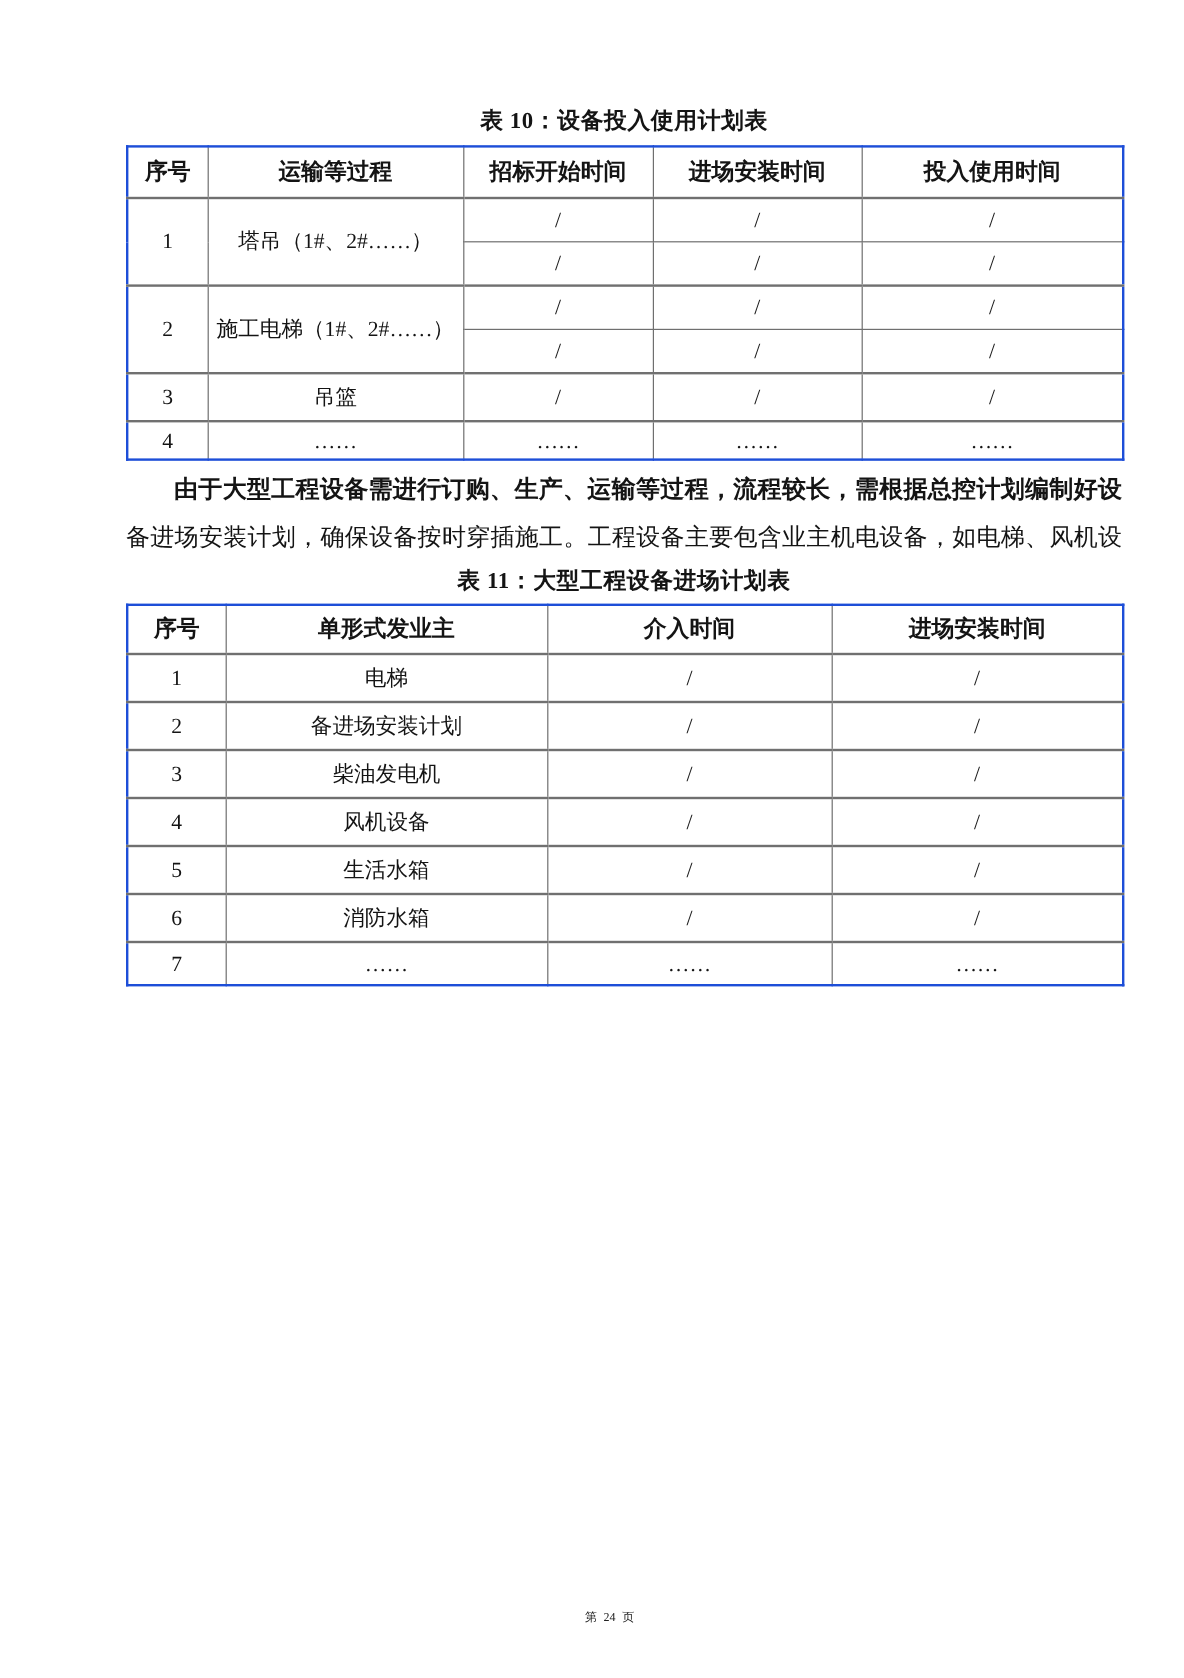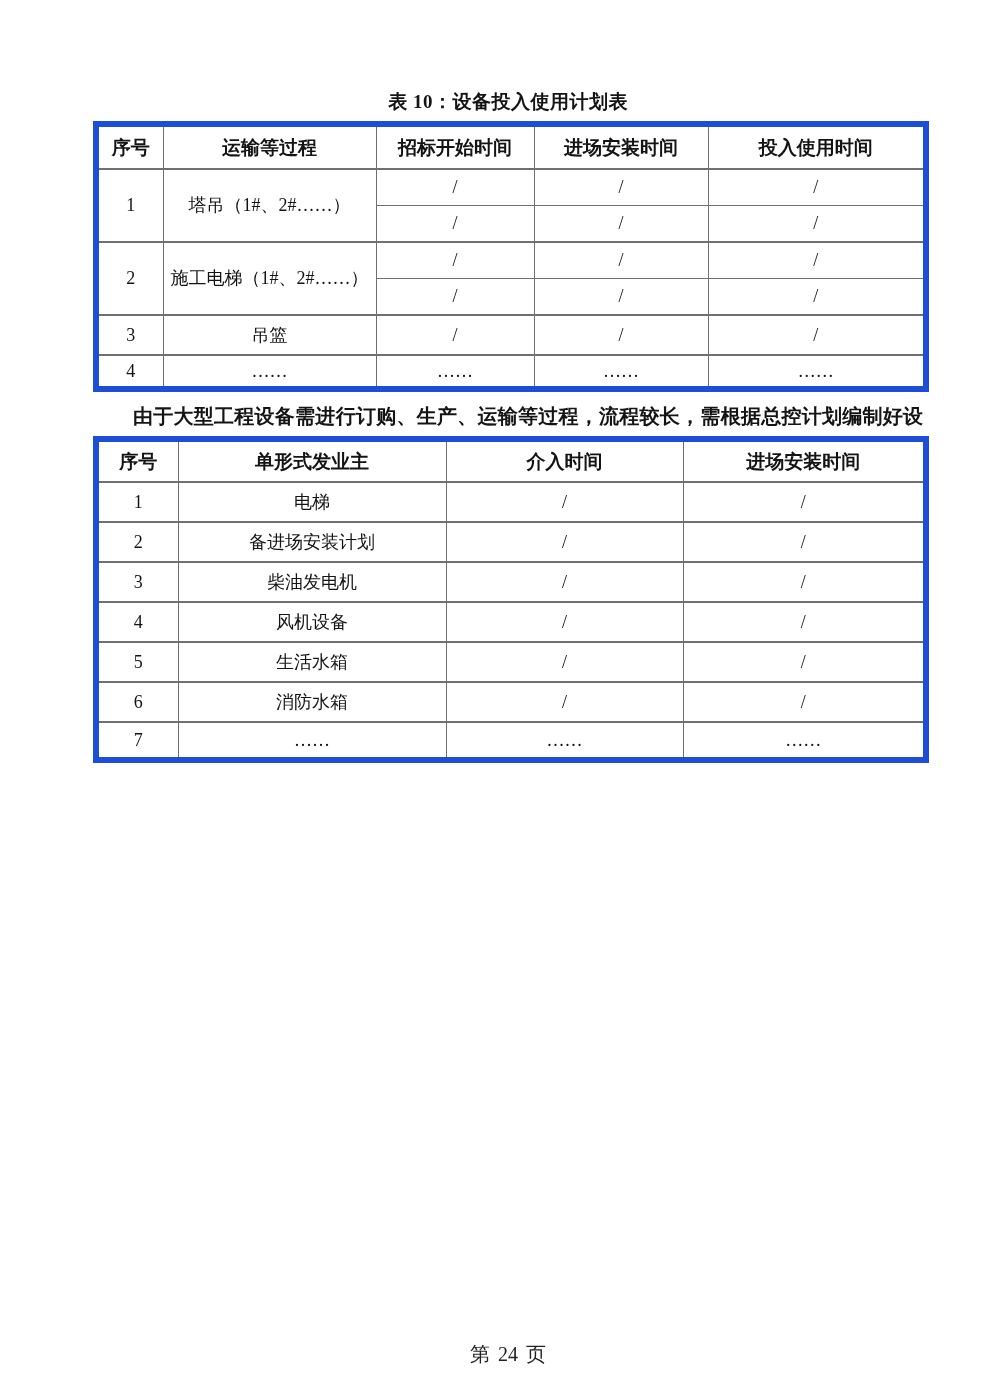--- a/index.html
+++ b/index.html
@@ -4,28 +4,28 @@
 <style>
   html,body{margin:0;padding:0;background:#ffffff;}
   .page{
     position:relative;
     width:987px;height:1398px;
     background:#ffffff;
     font-family:"Liberation Serif","DejaVu Serif",serif;
     color:#141414;
     overflow:hidden;
   }
-  .content{position:absolute;left:93px;top:90px;width:830px;}
+  .content{position:absolute;left:105px;top:90px;width:830px;}
   .tbl-title{
     text-align:center;font-weight:bold;font-size:19px;line-height:24px;
     margin-bottom:7px;letter-spacing:0.5px;
   }
   table{
     border-collapse:collapse;table-layout:fixed;width:830px;
-    border:6px solid #1d4ed8;
+    border:2px solid #1d4ed8;
   }
   td{
     border:1px solid #6f6f6f;
     text-align:center;vertical-align:middle;
     font-size:18px;padding:0 4px;overflow:hidden;
     line-height:1.25;
   }
   tr.hdr td{font-weight:bold;font-size:19px;height:39px;}
   tr.thick td{border-top:2px solid #707070;}
   #t10 tr.hdr td{height:41px;}
@@ -42,21 +42,21 @@
   .para-line{
     font-size:20px;line-height:40px;
     text-align:justify;text-align-last:justify;
     white-space:normal;
   }
   .para-line.first{text-indent:40px;font-weight:bold;}
   .para-line.lastline{text-align-last:left;}
   .tbl-title.second{margin-top:5px;margin-bottom:6px;}
   .footer{
     position:absolute;left:93px;top:1341px;width:830px;
-    text-align:center;font-size:20px;color:#222;
+    text-align:center;font-size:10px;color:#222;
     word-spacing:3px;
   }
 </style>
 </head>
 <body>
 
 <div class="page">
   <div class="content">
 
     <div class="tbl-title">表 10：设备投入使用计划表</div>
@@ -114,22 +114,24 @@
           <td>……</td>
           <td>……</td>
           <td>……</td>
         </tr>
       </tbody>
     </table>
 
 
     <div class="para">
       <div class="para-line first">由于大型工程设备需进行订购、生产、运输等过程，流程较长，需根据总控计划编制好设</div>
+      <div class="para-line">备进场安装计划，确保设备按时穿插施工。工程设备主要包含业主机电设备，如电梯、风机设</div>
     </div>
 
+    <div class="tbl-title second">表 11：大型工程设备进场计划表</div>
 
     <table id="t11">
       <colgroup>
         <col style="width:82px">
           <col style="width:268px">
           <col style="width:237px">
           <col style="width:243px">
       </colgroup>
       <tbody>
         <tr class="hdr">

